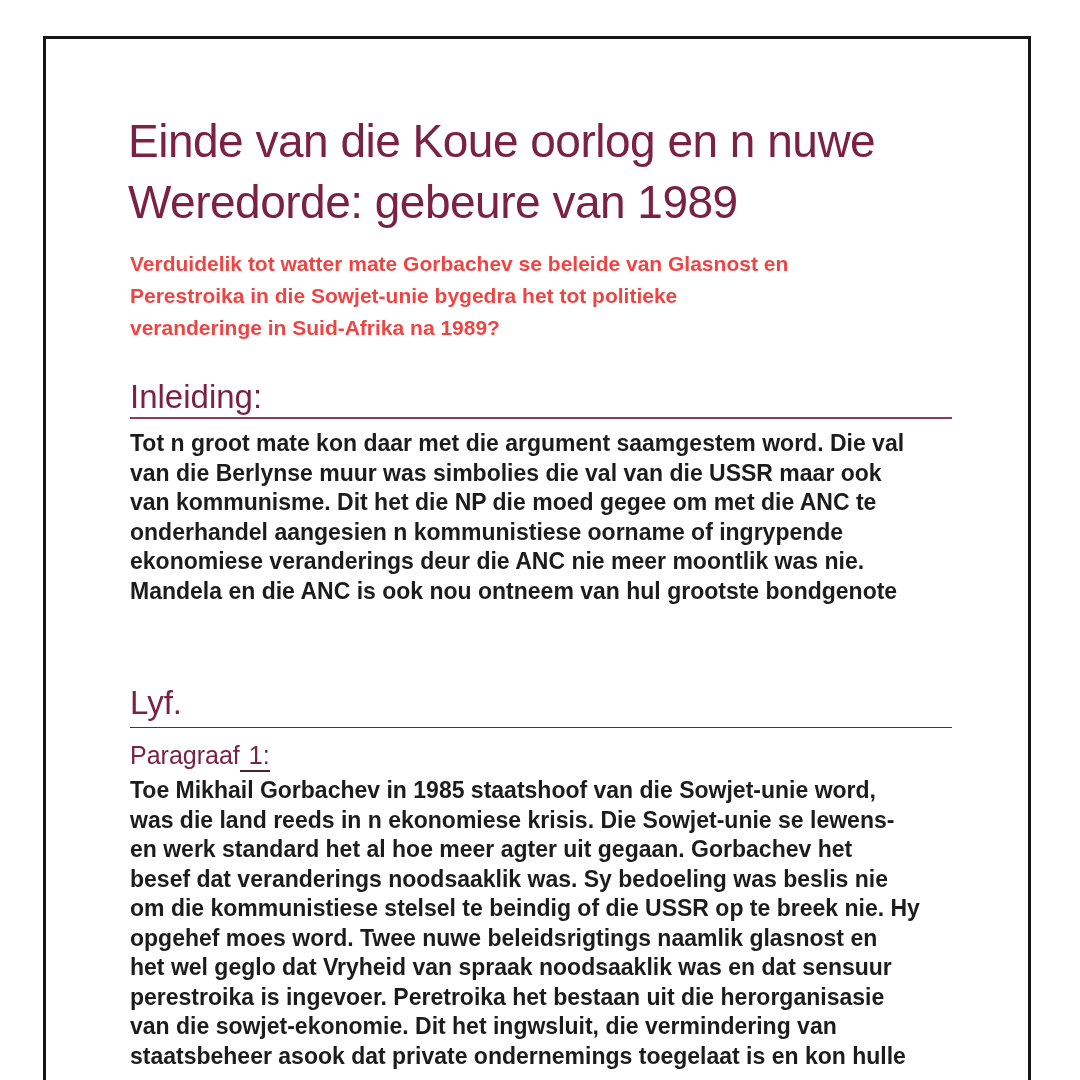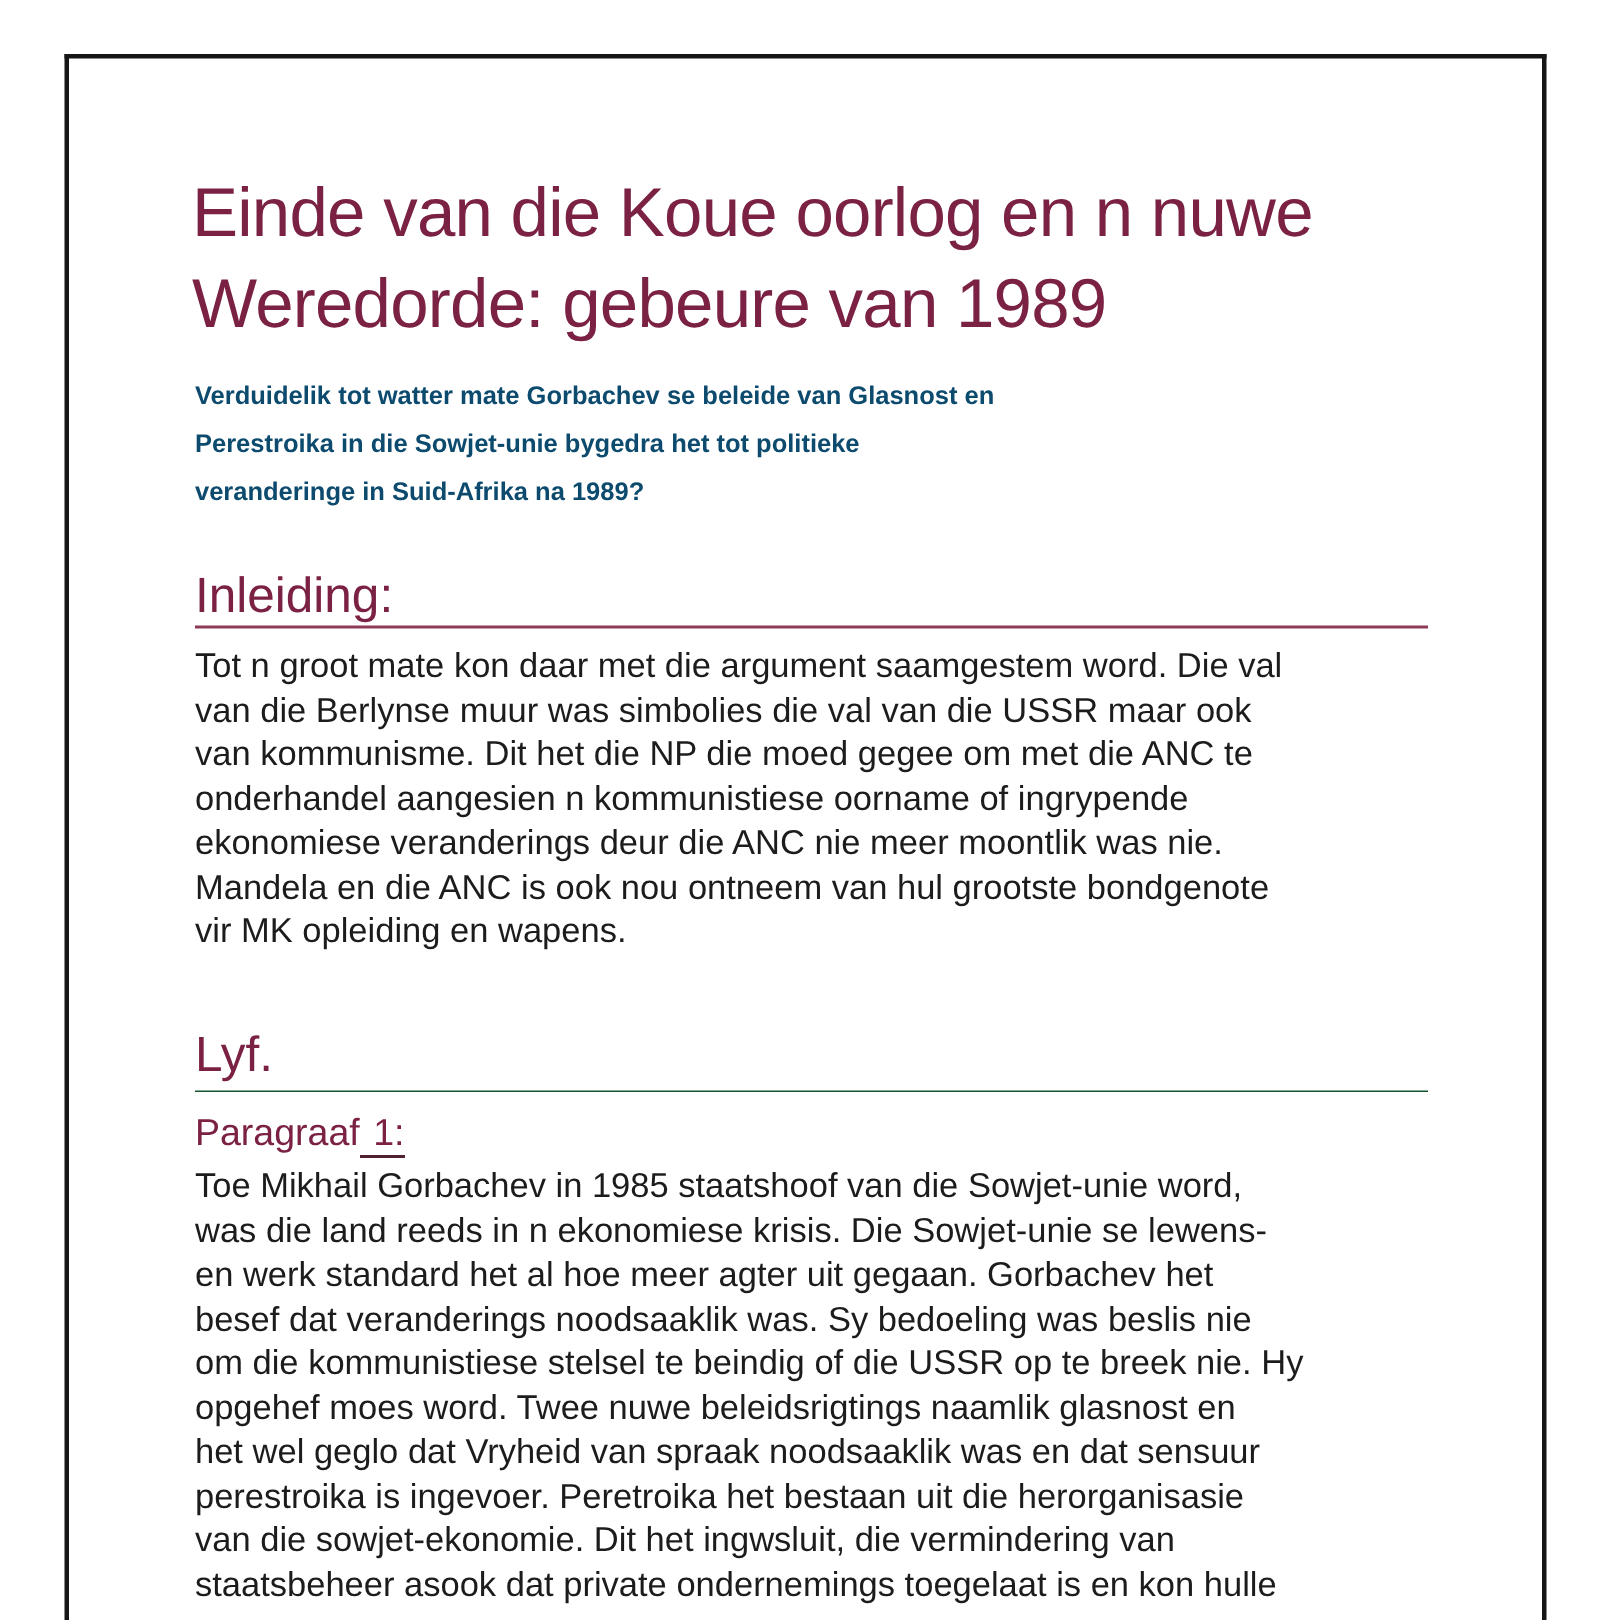--- a/index.html
+++ b/index.html
@@ -40,24 +40,24 @@
     font-weight: 500;
     color: #7b2143;
     letter-spacing: -0.5px;
     white-space: nowrap;
   }
   .doc-question {
     position: absolute;
     left: 130px;
     top: 248px;
     width: 840px;
-    font-size: 17px;
+    font-size: 21px;
     line-height: 32px;
     font-weight: bold;
-    color: #0c4a6e;
+    color: #ef4444;
     white-space: nowrap;
   }
   .section-heading {
     position: absolute;
     left: 130px;
     width: 822px;
     font-size: 33px;
     line-height: 40px;
     font-weight: 400;
     color: #7b2143;
@@ -73,20 +73,21 @@
     padding-bottom: 4px;
     border-bottom: 1px solid #14532d;
   }
   .body-par {
     position: absolute;
     left: 130px;
     width: 860px;
     font-size: 23px;
     line-height: 29.5px;
     color: #1c1c1c;
+    font-weight: bold;
   }
   .body-par .line {
     white-space: nowrap;
   }
   .par-intro { top: 429px; }
   .par-one   { top: 776px; }
   .sub-heading {
     position: absolute;
     left: 130px;
     top: 740px;
@@ -121,21 +122,20 @@
 
   <div class="section-heading heading-inleiding">Inleiding:</div>
 
   <div class="body-par par-intro">
     <div class="line">Tot n groot mate kon daar met die argument saamgestem word. Die val</div>
     <div class="line">van die Berlynse muur was simbolies die val van die USSR maar ook</div>
     <div class="line">van kommunisme. Dit het die NP die moed gegee om met die ANC te</div>
     <div class="line">onderhandel aangesien n kommunistiese oorname of ingrypende</div>
     <div class="line">ekonomiese veranderings deur die ANC nie meer moontlik was nie.</div>
     <div class="line">Mandela en die ANC is ook nou ontneem van hul grootste bondgenote</div>
-    <div class="line">vir MK opleiding en wapens.</div>
   </div>
 
   <div class="section-heading heading-lyf">Lyf.</div>
 
   <div class="sub-heading">
     <span>Paragraaf</span><span class="num">1:</span>
   </div>
 
   <div class="body-par par-one">
     <div class="line">Toe Mikhail Gorbachev in 1985 staatshoof van die Sowjet-unie word,</div>

